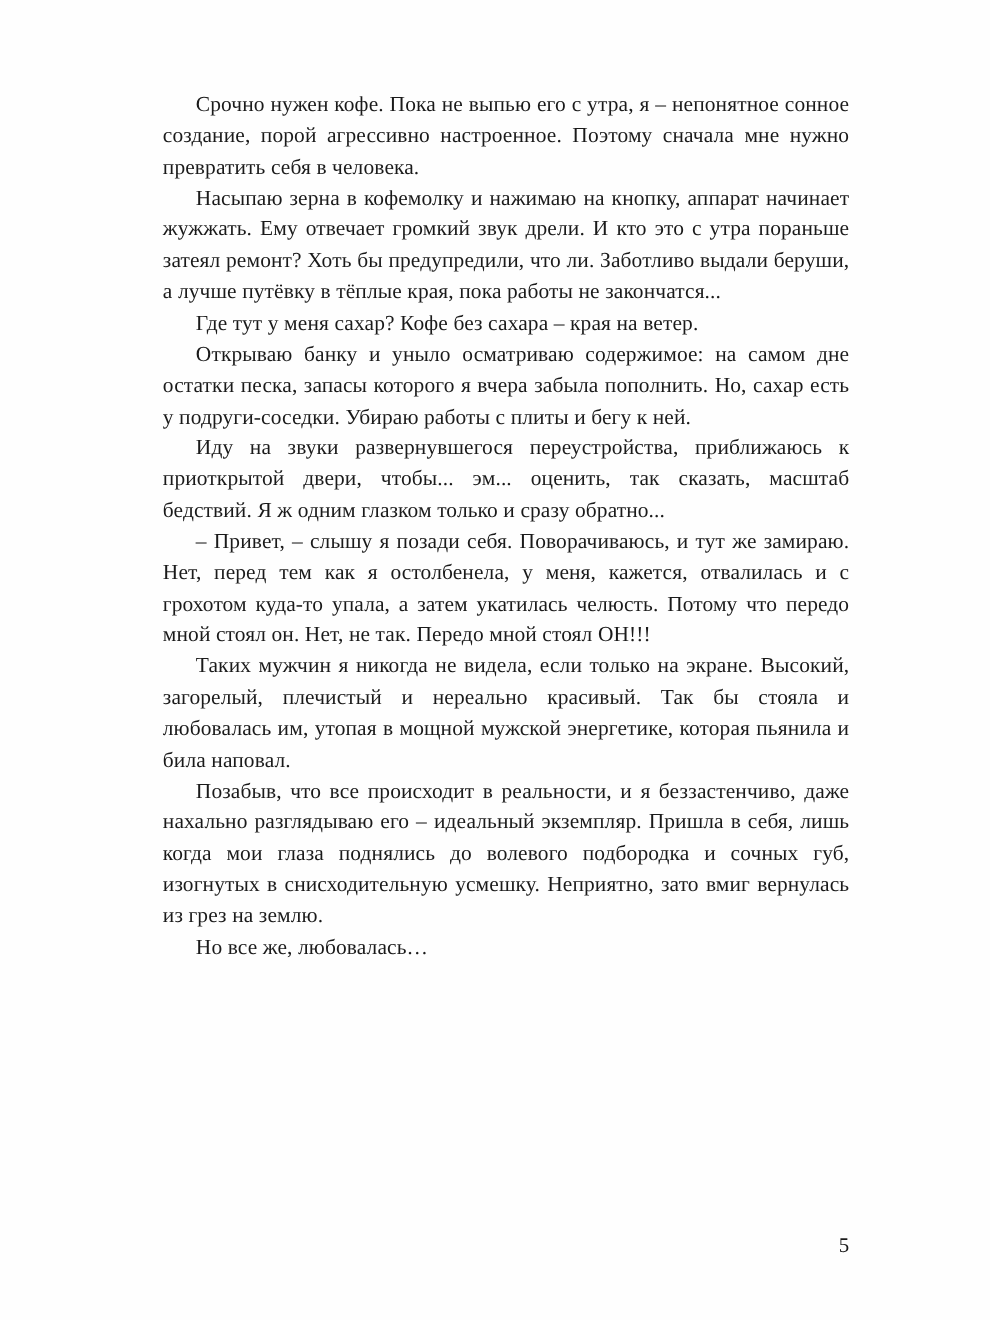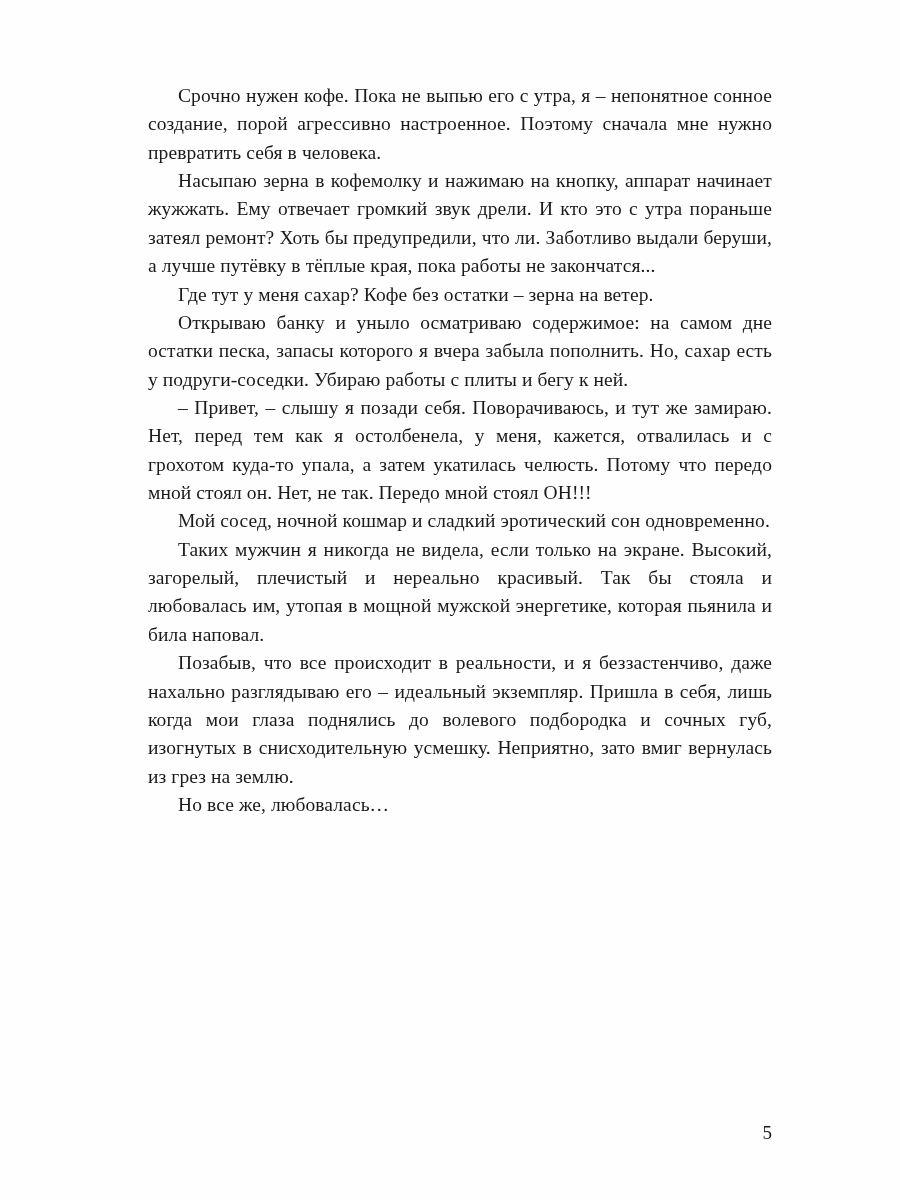--- a/index.html
+++ b/index.html
@@ -43,22 +43,22 @@
     color: #1a1a1a;
   }
 </style>
 </head>
 <body>
 
 <div class="page">
   <div class="book-text">
     <p>Срочно нужен кофе. Пока не выпью его с утра, я – непонят­ное сонное создание, порой агрессивно настроенное. Поэтому сначала мне нужно превратить себя в человека.</p>
     <p>Насыпаю зерна в кофемолку и нажимаю на кнопку, аппарат начинает жужжать. Ему отвечает громкий звук дрели. И кто это с утра пораньше затеял ремонт? Хоть бы предупредили, что ли. Заботливо выдали беруши, а лучше путёвку в тёплые края, пока работы не закончатся...</p>
-    <p>Где тут у меня сахар? Кофе без остатки – зерна на ветер.</p>
+    <p>Где тут у меня сахар? Кофе без сахара – края на ветер.</p>
     <p>Открываю банку и уныло осматриваю содержимое: на самом дне остатки песка, запасы которого я вчера забыла пополнить. Но, сахар есть у подруги-соседки. Убираю работы с плиты и бегу к ней.</p>
+    <p>Иду на звуки развернувшегося переустройства, приближаюсь к приоткрытой двери, чтобы... эм... оценить, так сказать, мас­штаб бедствий. Я ж одним глазком только и сразу обратно...</p>
     <p>– Привет, – слышу я позади себя. Поворачиваюсь, и тут же замираю. Нет, перед тем как я остолбенела, у меня, кажется, от­валилась и с грохотом куда-то упала, а затем укатилась челюсть. Потому что передо мной стоял он. Нет, не так. Передо мной стоял ОН!!!</p>
-    <p>Мой сосед, ночной кошмар и сладкий эротический сон од­новременно.</p>
     <p>Таких мужчин я никогда не видела, если только на экране. Высокий, загорелый, плечистый и нереально красивый. Так бы стояла и любовалась им, утопая в мощной мужской энергетике, которая пьянила и била наповал.</p>
     <p>Позабыв, что все происходит в реальности, и я беззастен­чиво, даже нахально разглядываю его – идеальный экземпляр. Пришла в себя, лишь когда мои глаза поднялись до волевого подбородка и сочных губ, изогнутых в снисходительную усмеш­ку. Неприятно, зато вмиг вернулась из грез на землю.</p>
     <p>Но все же, любовалась…</p>
   </div>
   <div class="page-number">5</div>
 </div>
 
 </body></html>

